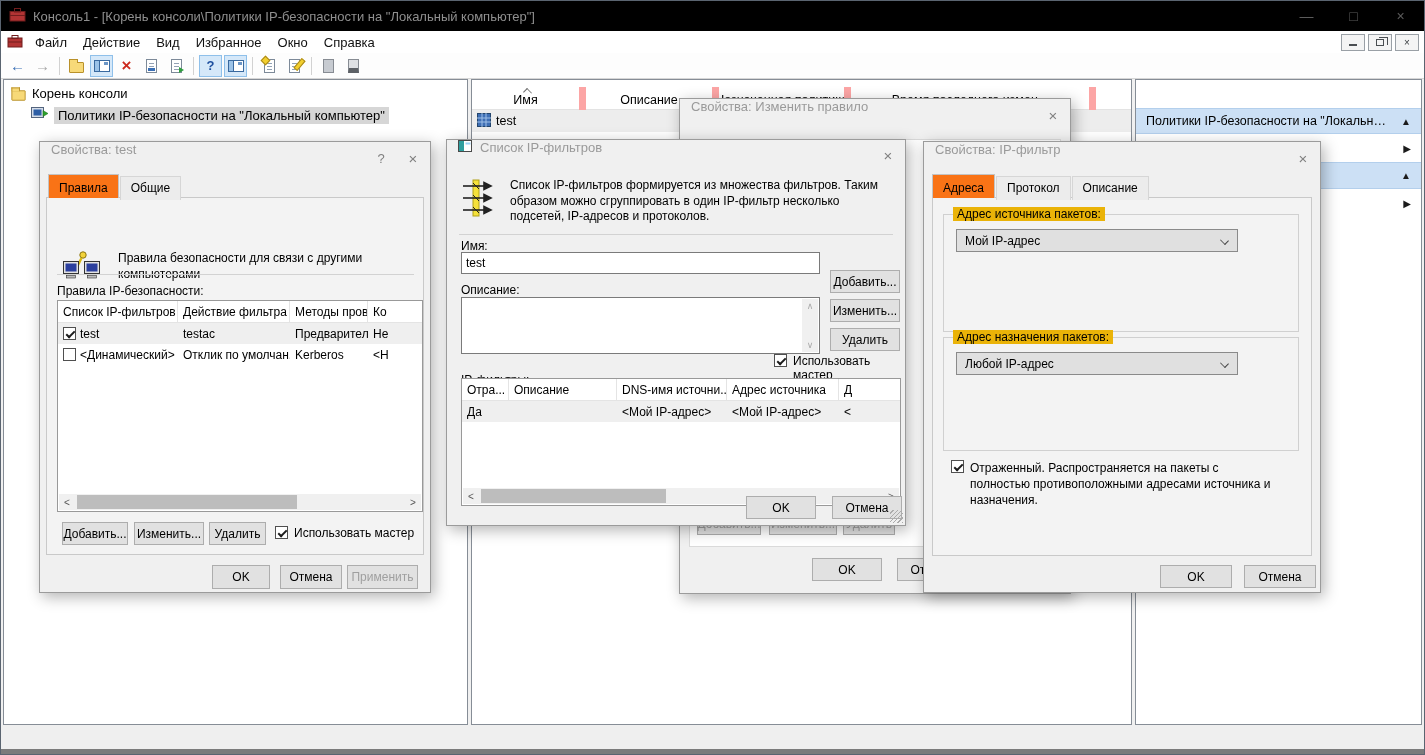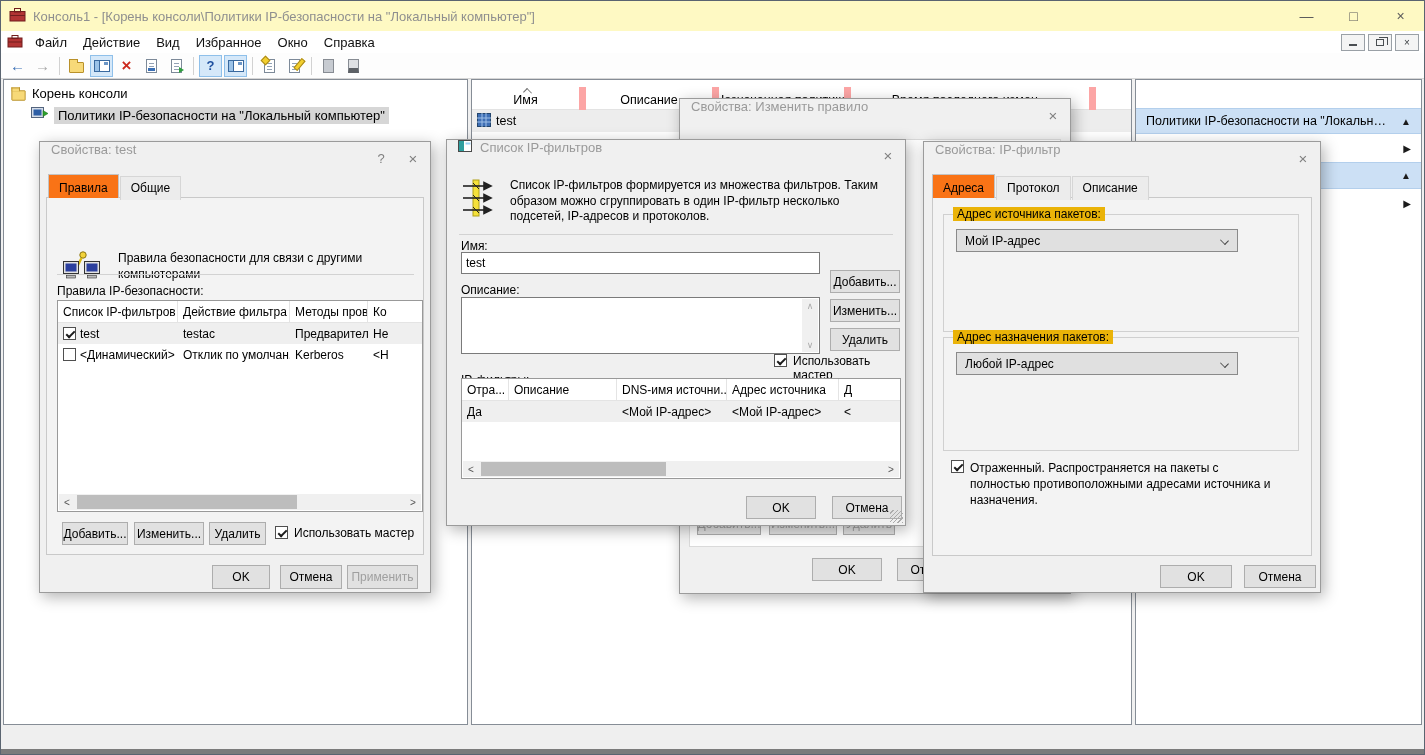--- a/index.html
+++ b/index.html
@@ -1,21 +1,21 @@
 <!DOCTYPE html>
 <html><head>
 <meta charset="utf-8">
 <style>
   * { margin:0; padding:0; box-sizing:border-box; font-family:"Liberation Sans","DejaVu Sans",sans-serif; }
   html,body { background:#444; }
   .screen { position:relative; width:1425px; height:755px; background:#ffffff;
             border:1px solid #5a6470; overflow:hidden; font-size:12px; color:#000; }
 
   
-  .titlebar { position:absolute; top:0; left:0; right:0; height:30px; display:flex; align-items:center; background:#fef9c3; padding-left:8px; }
+  .titlebar { position:absolute; top:0; left:0; right:0; height:30px; display:flex; align-items:center; background:#000000; padding-left:8px; }
   .title-text { color:#8f8f8f; font-size:13px; margin-left:7px; flex:1; white-space:nowrap; overflow:hidden; }
   .wc { width:47px; height:30px; display:flex; align-items:center; justify-content:center; color:#5c5c5c; font-size:14px; cursor:default; }
 
   .menubar { position:absolute; top:30px; left:0; right:0; height:22px; display:flex; align-items:center; background:#fff; font-size:13px; padding-left:6px; }
   .menu-item { padding:2px 8px; color:#111; }
   .child-controls { margin-left:auto; display:flex; gap:3px; margin-right:5px; align-items:center; }
   .child-btn { width:24px; height:17px; border:1px solid #9aa0a6; background:#f4f4f4; display:flex; align-items:center; justify-content:center; font-size:10px; color:#3c4043; position:relative; }
   .cmin-line { width:8px; height:0; border-bottom:2px solid #4a4e52; margin-top:6px; }
   .crestore { width:8px; height:7px; border:1px solid #4a4e52; position:relative; background:#f4f4f4; }
   .crestore::before { content:""; position:absolute; left:2px; top:-3px; width:8px; height:7px; border:1px solid #4a4e52; border-bottom:none; border-left:none; }
@@ -142,21 +142,21 @@
   .fl-sep { left:12px; right:12px; top:94px; background:#d2d2d2; }
   .fl-name-label { left:14px; top:99px; }
   .fl-input { position:absolute; left:14px; top:112px; width:359px; height:22px; background:#fff; border:1px solid #7a7a7a; font-size:12px; padding:0 4px; outline:none; }
   .fl-desc-label { left:14px; top:143px; }
   .fl-textarea { position:absolute; left:14px; top:157px; width:359px; height:57px; background:#fff; border:1px solid #7a7a7a; }
   .fl-add { left:383px; top:130px; width:70px; height:23px; }
   .fl-edit { left:383px; top:159px; width:70px; height:23px; }
   .fl-del { left:383px; top:188px; width:70px; height:23px; }
   .fl-wiz { left:327px; top:214px; }
   .fl-filters-label { left:14px; top:233px; }
-  .fl-table { left:14px; top:238px; width:440px; height:101px; }
+  .fl-table { left:14px; top:238px; width:440px; height:128px; }
   .fl-h0 { left:0; width:47px; } .fl-h1 { left:47px; width:108px; } .fl-h2 { left:155px; width:110px; } .fl-h3 { left:265px; width:112px; } .fl-h4 { left:377px; width:62px; }
   .fl-r1 { top:22px; }
   .fl-c0 { width:47px;text-align:right; } .fl-c1 { width:108px; } .fl-c2 { width:110px; } .fl-c3 { width:112px; } .fl-c4 { width:62px; }
   .fl-ok { left:299px; top:356px; width:70px; height:23px; }
   .fl-cancel { left:385px; top:356px; width:70px; height:23px; }
 
   
   .dlg-ip-filter { left:922px; top:140px; width:398px; height:452px; z-index:30; }
   .dlg-ip-filter .dlg-title { height:32px; }
   .ip-tabs { left:8px; top:34px; z-index:3; }

